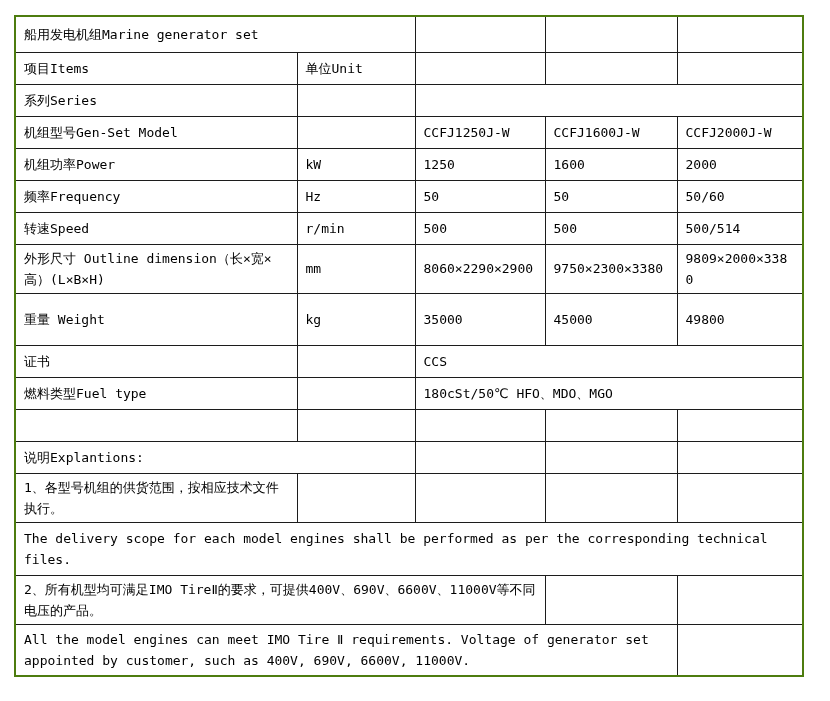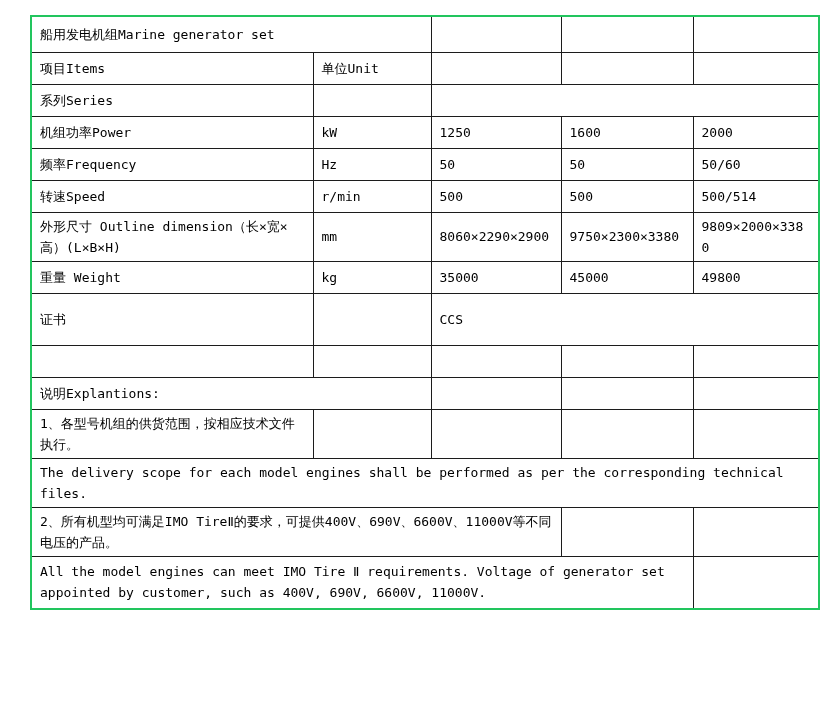--- a/index.html
+++ b/index.html
@@ -15,26 +15,26 @@
   }
   .page {
     position: relative;
     width: 830px;
     height: 701px;
     background: #ffffff;
     overflow: hidden;
   }
   table.spec-table {
     position: absolute;
-    left: 30px;
+    left: 14px;
     top: 15px;
     width: 788px;
     border-collapse: collapse;
     table-layout: fixed;
-    border: 2px solid #22c55e;
+    border: 2px solid #4d7c0f;
     background: #ffffff;
   }
   table.spec-table col.c1 { width: 282px; }
   table.spec-table col.c2 { width: 118px; }
   table.spec-table col.c3 { width: 130px; }
   table.spec-table col.c4 { width: 132px; }
   table.spec-table col.c5 { width: 126px; }
   table.spec-table td {
     border: 1px solid #1c1c1c;
     padding: 3px 8px;
@@ -79,20 +79,27 @@
           <td></td>
           <td></td>
           <td></td>
         </tr>
         <tr>
           <td>系列Series</td>
           <td></td>
           <td colspan="3"></td>
         </tr>
         <tr>
+          <td>机组型号Gen-Set Model</td>
+          <td></td>
+          <td>CCFJ1250J-W</td>
+          <td>CCFJ1600J-W</td>
+          <td>CCFJ2000J-W</td>
+        </tr>
+        <tr>
           <td>机组功率Power</td>
           <td>kW</td>
           <td>1250</td>
           <td>1600</td>
           <td>2000</td>
         </tr>
         <tr>
           <td>频率Frequency</td>
           <td>Hz</td>
           <td>50</td>
@@ -119,20 +126,25 @@
           <td>35000</td>
           <td>45000</td>
           <td>49800</td>
         </tr>
         <tr>
           <td>证书</td>
           <td></td>
           <td colspan="3">CCS</td>
         </tr>
         <tr>
+          <td>燃料类型Fuel type</td>
+          <td></td>
+          <td colspan="3">180cSt/50℃ HFO、MDO、MGO</td>
+        </tr>
+        <tr>
           <td></td>
           <td></td>
           <td></td>
           <td></td>
           <td></td>
         </tr>
         <tr>
           <td colspan="2">说明Explantions:</td>
           <td></td>
           <td></td>

